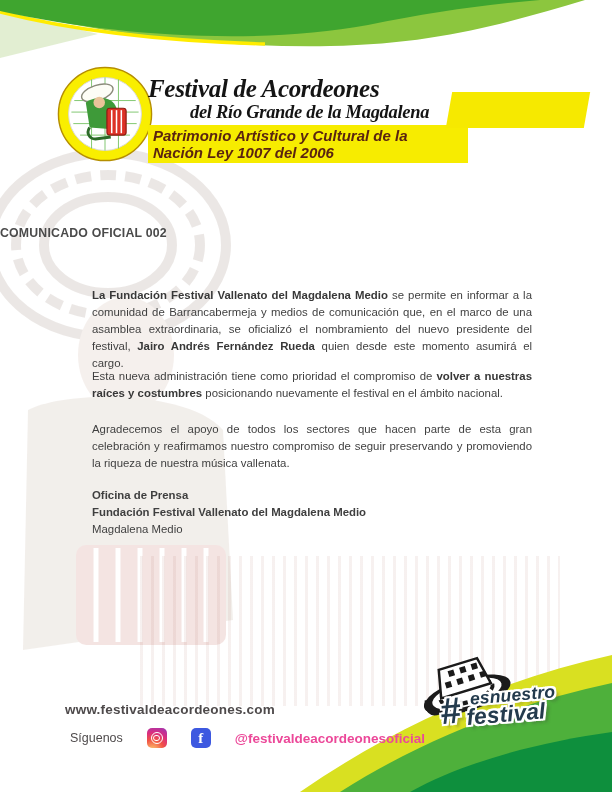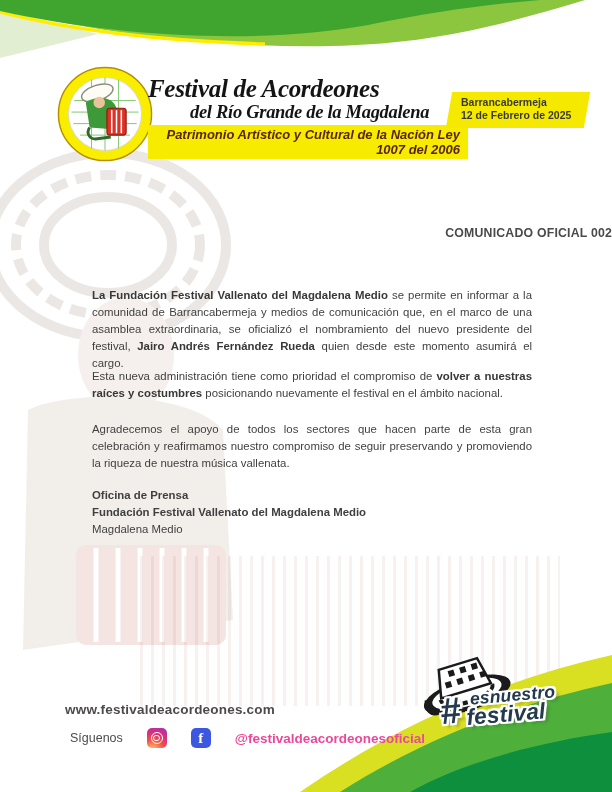--- a/index.html
+++ b/index.html
@@ -17,28 +17,28 @@
            background:repeating-linear-gradient(90deg,#8a3324 0 3px,transparent 3px 11px);}
 
   
   .logo-badge{position:absolute;top:66px;left:57px;width:96px;height:96px;}
   .brand{position:absolute;top:76px;left:148px;width:320px;}
   .brand-title{font-family:"Liberation Serif",serif;font-style:italic;font-weight:bold;
                font-size:25px;line-height:26px;color:#141414;letter-spacing:-.3px;}
   .brand-sub{font-family:"Liberation Serif",serif;font-style:italic;font-weight:bold;
              font-size:18.5px;line-height:20px;color:#141414;letter-spacing:-.3px;margin-left:42px;}
   .brand-tag{display:inline-block;margin-top:3px;background:#f7ec00;color:#5a2410;
-             font-style:italic;font-weight:bold;font-size:13px;padding:2px 8px 2px 5px;text-align:right;}
+             font-style:italic;font-weight:bold;font-size:15px;padding:2px 8px 2px 5px;}
   .date-badge{position:absolute;top:92px;left:449px;width:138px;height:36px;}
   .date-badge .bg{position:absolute;inset:0;background:#f6e900;transform:skewX(-10deg);}
   .date-badge .txt{position:relative;padding:4px 0 0 12px;font-weight:bold;font-size:10.5px;
                    line-height:13px;color:#3a3a39;}
 
   
-  .doc-title{position:absolute;top:226px;left:0;width:612px;text-align:right;
+  .doc-title{position:absolute;top:226px;left:0;width:612px;text-align:left;
              font-weight:bold;font-size:12.3px;color:#4a4a4a;letter-spacing:.2px;}
   .para{position:absolute;left:92px;width:440px;margin:0;font-size:11.4px;line-height:17px;
         text-align:justify;color:#3f3f3f;}
   .para b{color:#383838;}
   .p1{top:287px;} .p2{top:368px;} .p3{top:421px;}
   .closing{position:absolute;left:92px;top:487px;font-size:11.4px;line-height:17px;color:#3f3f3f;}
   .closing .bold{font-weight:bold;}
 
   
   .site{position:absolute;left:65px;top:702px;font-weight:bold;font-size:13.5px;color:#4e4a4b;letter-spacing:.2px;}
@@ -122,24 +122,20 @@
   </svg>
 
   <div class="brand">
     <div class="brand-title">Festival de Acordeones</div>
     <div class="brand-sub">del Río Grande de la Magdalena</div>
     <div class="brand-tag">Patrimonio Artístico y Cultural de la Nación Ley 1007 del 2006</div>
   </div>
 
   <div class="date-badge">
     <div class="bg"></div>
-    <div class="txt">
-      <div>Barrancabermeja</div>
-      <div>12 de Febrero de 2025</div>
-    </div>
   </div>
 
   <div class="doc-title">COMUNICADO OFICIAL 002</div>
 
   <p class="para p1"><b>La Fundación Festival Vallenato del Magdalena Medio</b><span> se permite en informar a la comunidad de Barrancabermeja y medios de comunicación que, en el marco de una asamblea extraordinaria, se oficializó el nombramiento del nuevo presidente del festival, </span><b>Jairo Andrés Fernández Rueda</b><span> quien desde este momento asumirá el cargo.</span></p>
   <p class="para p2"><span>Esta nueva administración tiene como prioridad el compromiso de </span><b>volver a nuestras raíces y costumbres</b><span> posicionando nuevamente el festival en el ámbito nacional.</span></p>
   <p class="para p3"><span>Agradecemos el apoyo de todos los sectores que hacen parte de esta gran celebración y reafirmamos nuestro compromiso de seguir preservando y promoviendo la riqueza de nuestra música vallenata.</span></p>
 
   <div class="closing">
     <div class="bold">Oficina de Prensa</div>

